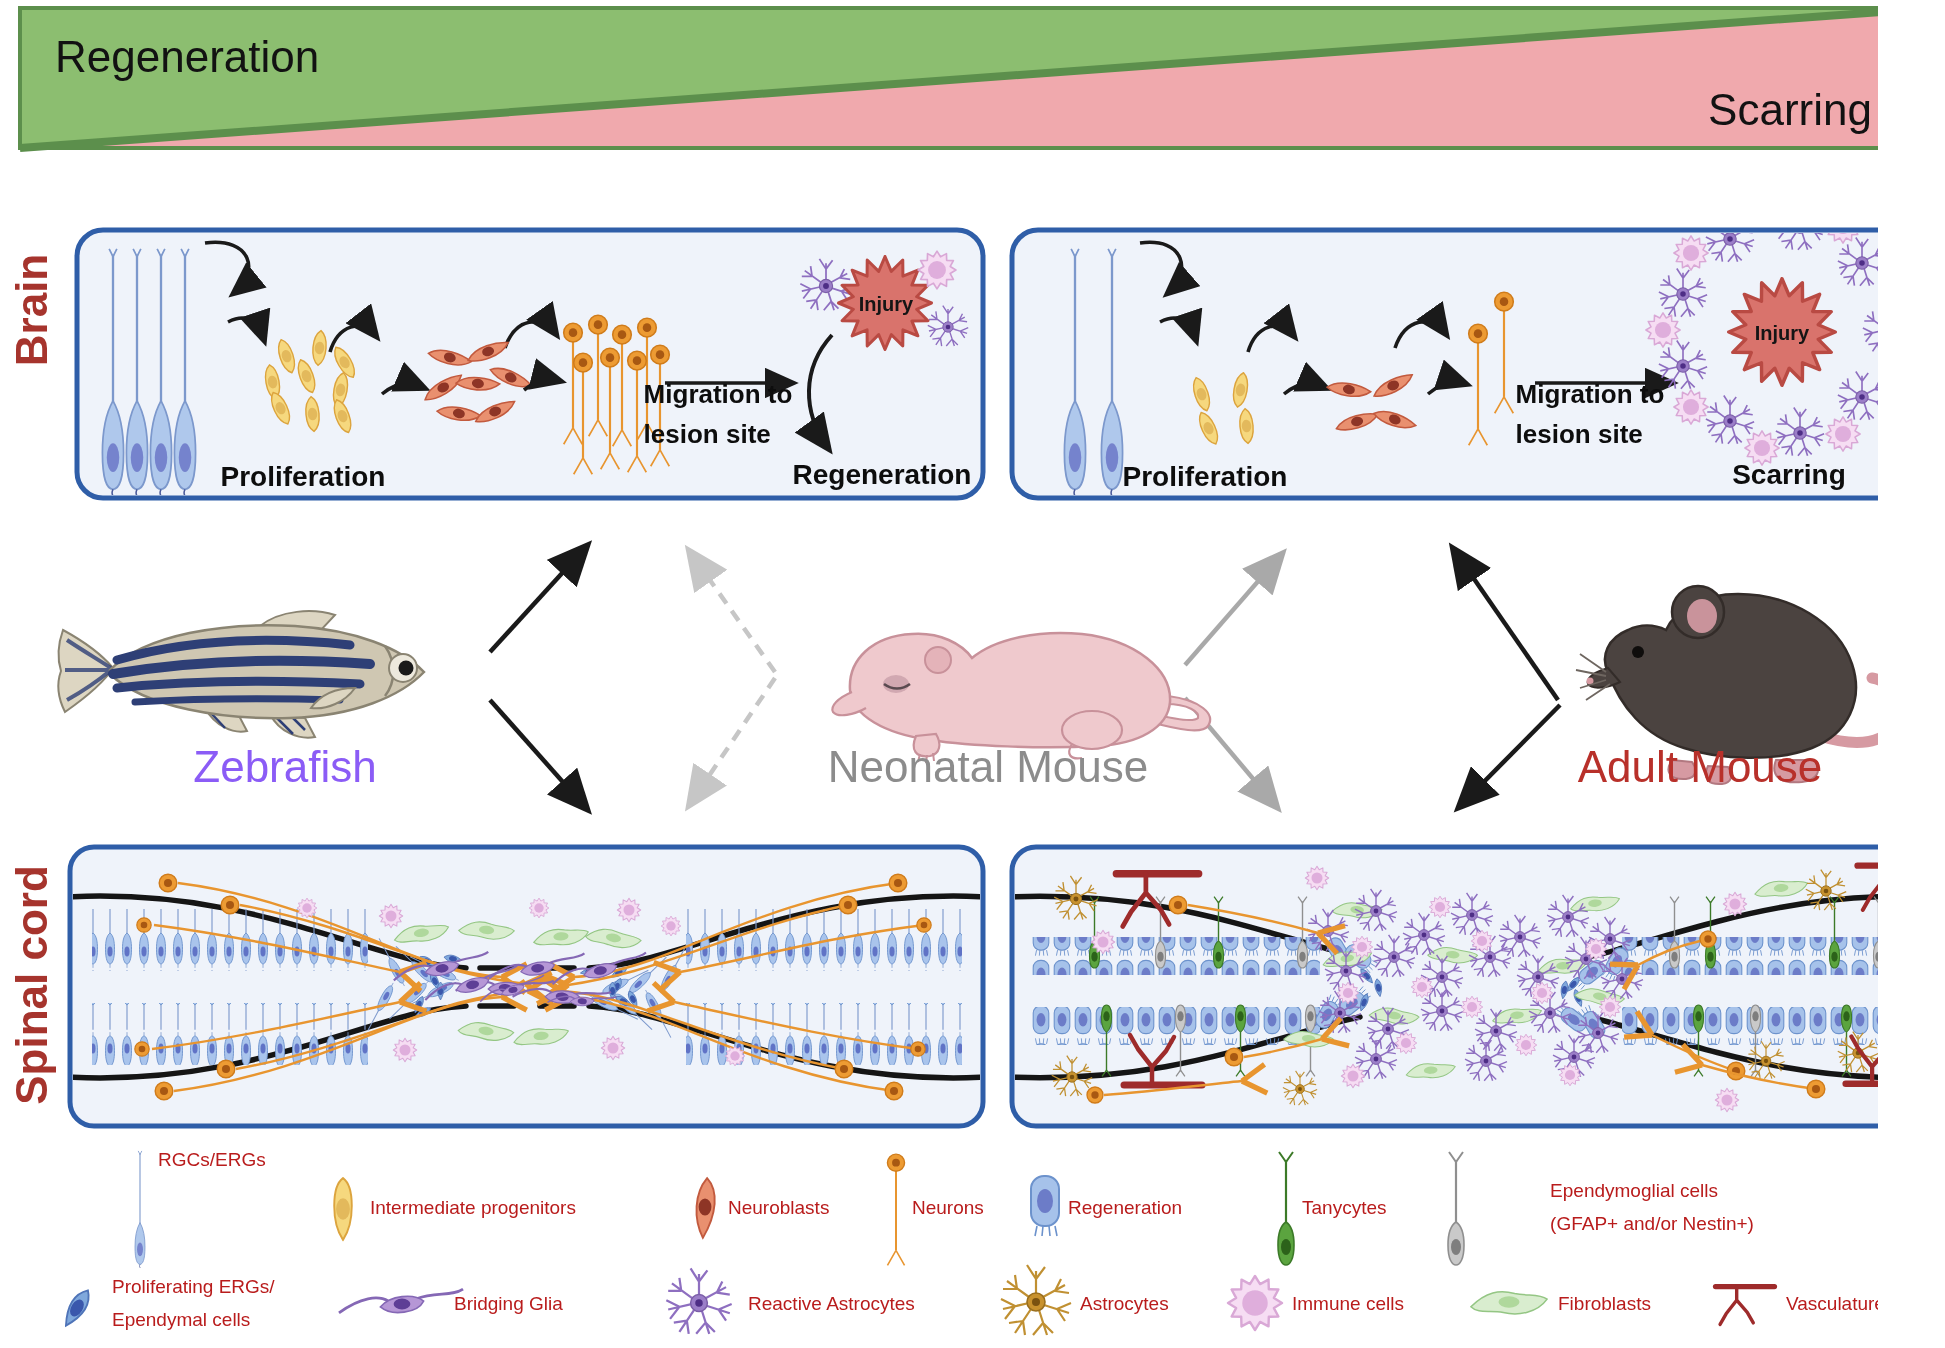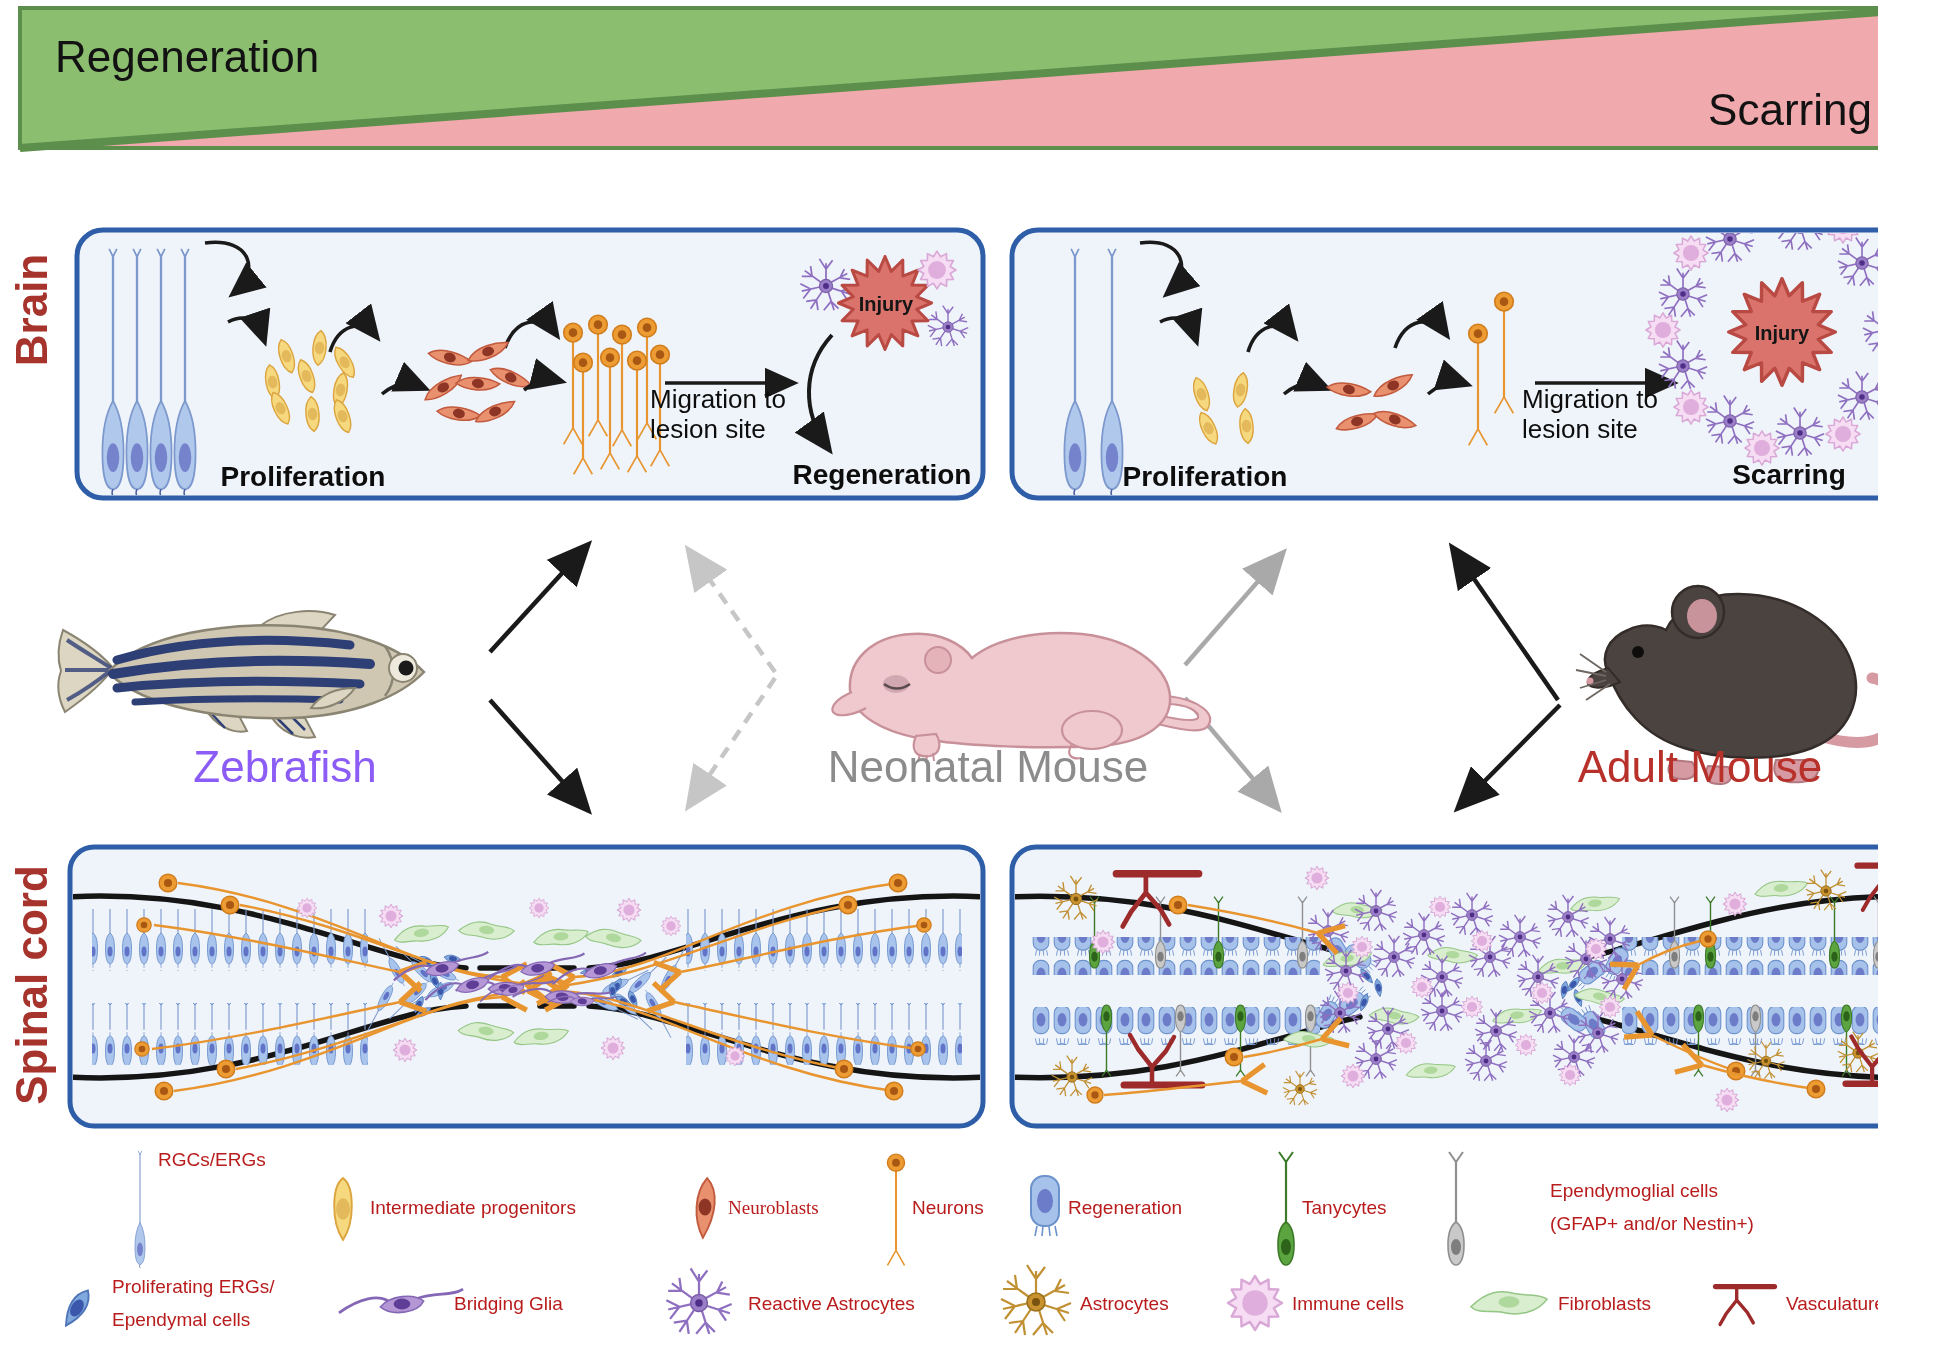--- a/index.html
+++ b/index.html
@@ -6,21 +6,21 @@
   .figure{position:relative;width:1878px;height:1348px;background:#ffffff;overflow:hidden;
           font-family:"Liberation Sans", sans-serif;color:#111;}
   .figure svg.art{position:absolute;left:0;top:0;}
   .txt{position:absolute;white-space:nowrap;}
   .ctr{transform:translate(-50%,-50%);text-align:left;}
   .vctr{transform:translate(0,-50%);}
   .banner-label{font-size:44px;font-weight:500;color:#121212;}
   .vlabel{position:absolute;font-weight:bold;font-size:44px;color:#A6342D;white-space:nowrap;
           transform:translate(-50%,-50%) rotate(-90deg);}
   .plabel{font-weight:bold;font-size:28px;color:#0d0d0d;}
-  .mlabel{font-weight:normal;font-size:26px;line-height:30px;color:#0d0d0d;white-space:pre-line;}
+  .mlabel{font-weight:bold;font-size:26px;line-height:40px;color:#0d0d0d;white-space:pre-line;}
   .injury-label{font-weight:bold;font-size:20px;color:#151515;}
   .alabel{font-size:44px;font-weight:500;}
   .lg-label{position:absolute;font-size:19px;color:#b91c1c;white-space:pre-line;line-height:33px;}
   .lg-icon{position:absolute;}
 </style>
 </head>
 <body>
 
 <div class="figure">
 
@@ -655,21 +655,21 @@
 <div class="lg-label vctr" style="left:158px;top:1159px;text-align:center;">RGCs/ERGs</div>
 
 <svg class="lg-icon" style="left:324px;top:1176px;" width="38" height="66">
       <use href="#s-ipc-v" width="30" height="66" x="4"></use>
     </svg>
 <div class="lg-label vctr" style="left:370px;top:1207px;">Intermediate progenitors</div>
 
 <svg class="lg-icon" style="left:688px;top:1176px;" width="34" height="64">
       <use href="#s-nb-v" width="32" height="64" x="1"></use>
     </svg>
-<div class="lg-label vctr" style="left:728px;top:1207px;font-family:Liberation Serif, serif;">Neuroblasts</div>
+<div class="lg-label vctr" style="left:728px;top:1207px;">Neuroblasts</div>
 
 <svg class="lg-icon" style="left:882px;top:1152px;" width="28" height="114">
       <use href="#s-neuron" width="26" height="114" x="1"></use>
     </svg>
 <div class="lg-label vctr" style="left:912px;top:1207px;">Neurons</div>
 
 <svg class="lg-icon" style="left:1026px;top:1174px;" width="38" height="68">
       <use href="#s-ependymo" width="36" height="64" x="1"></use>
     </svg>
 <div class="lg-label vctr" style="left:1068px;top:1207px;">Regeneration</div>

